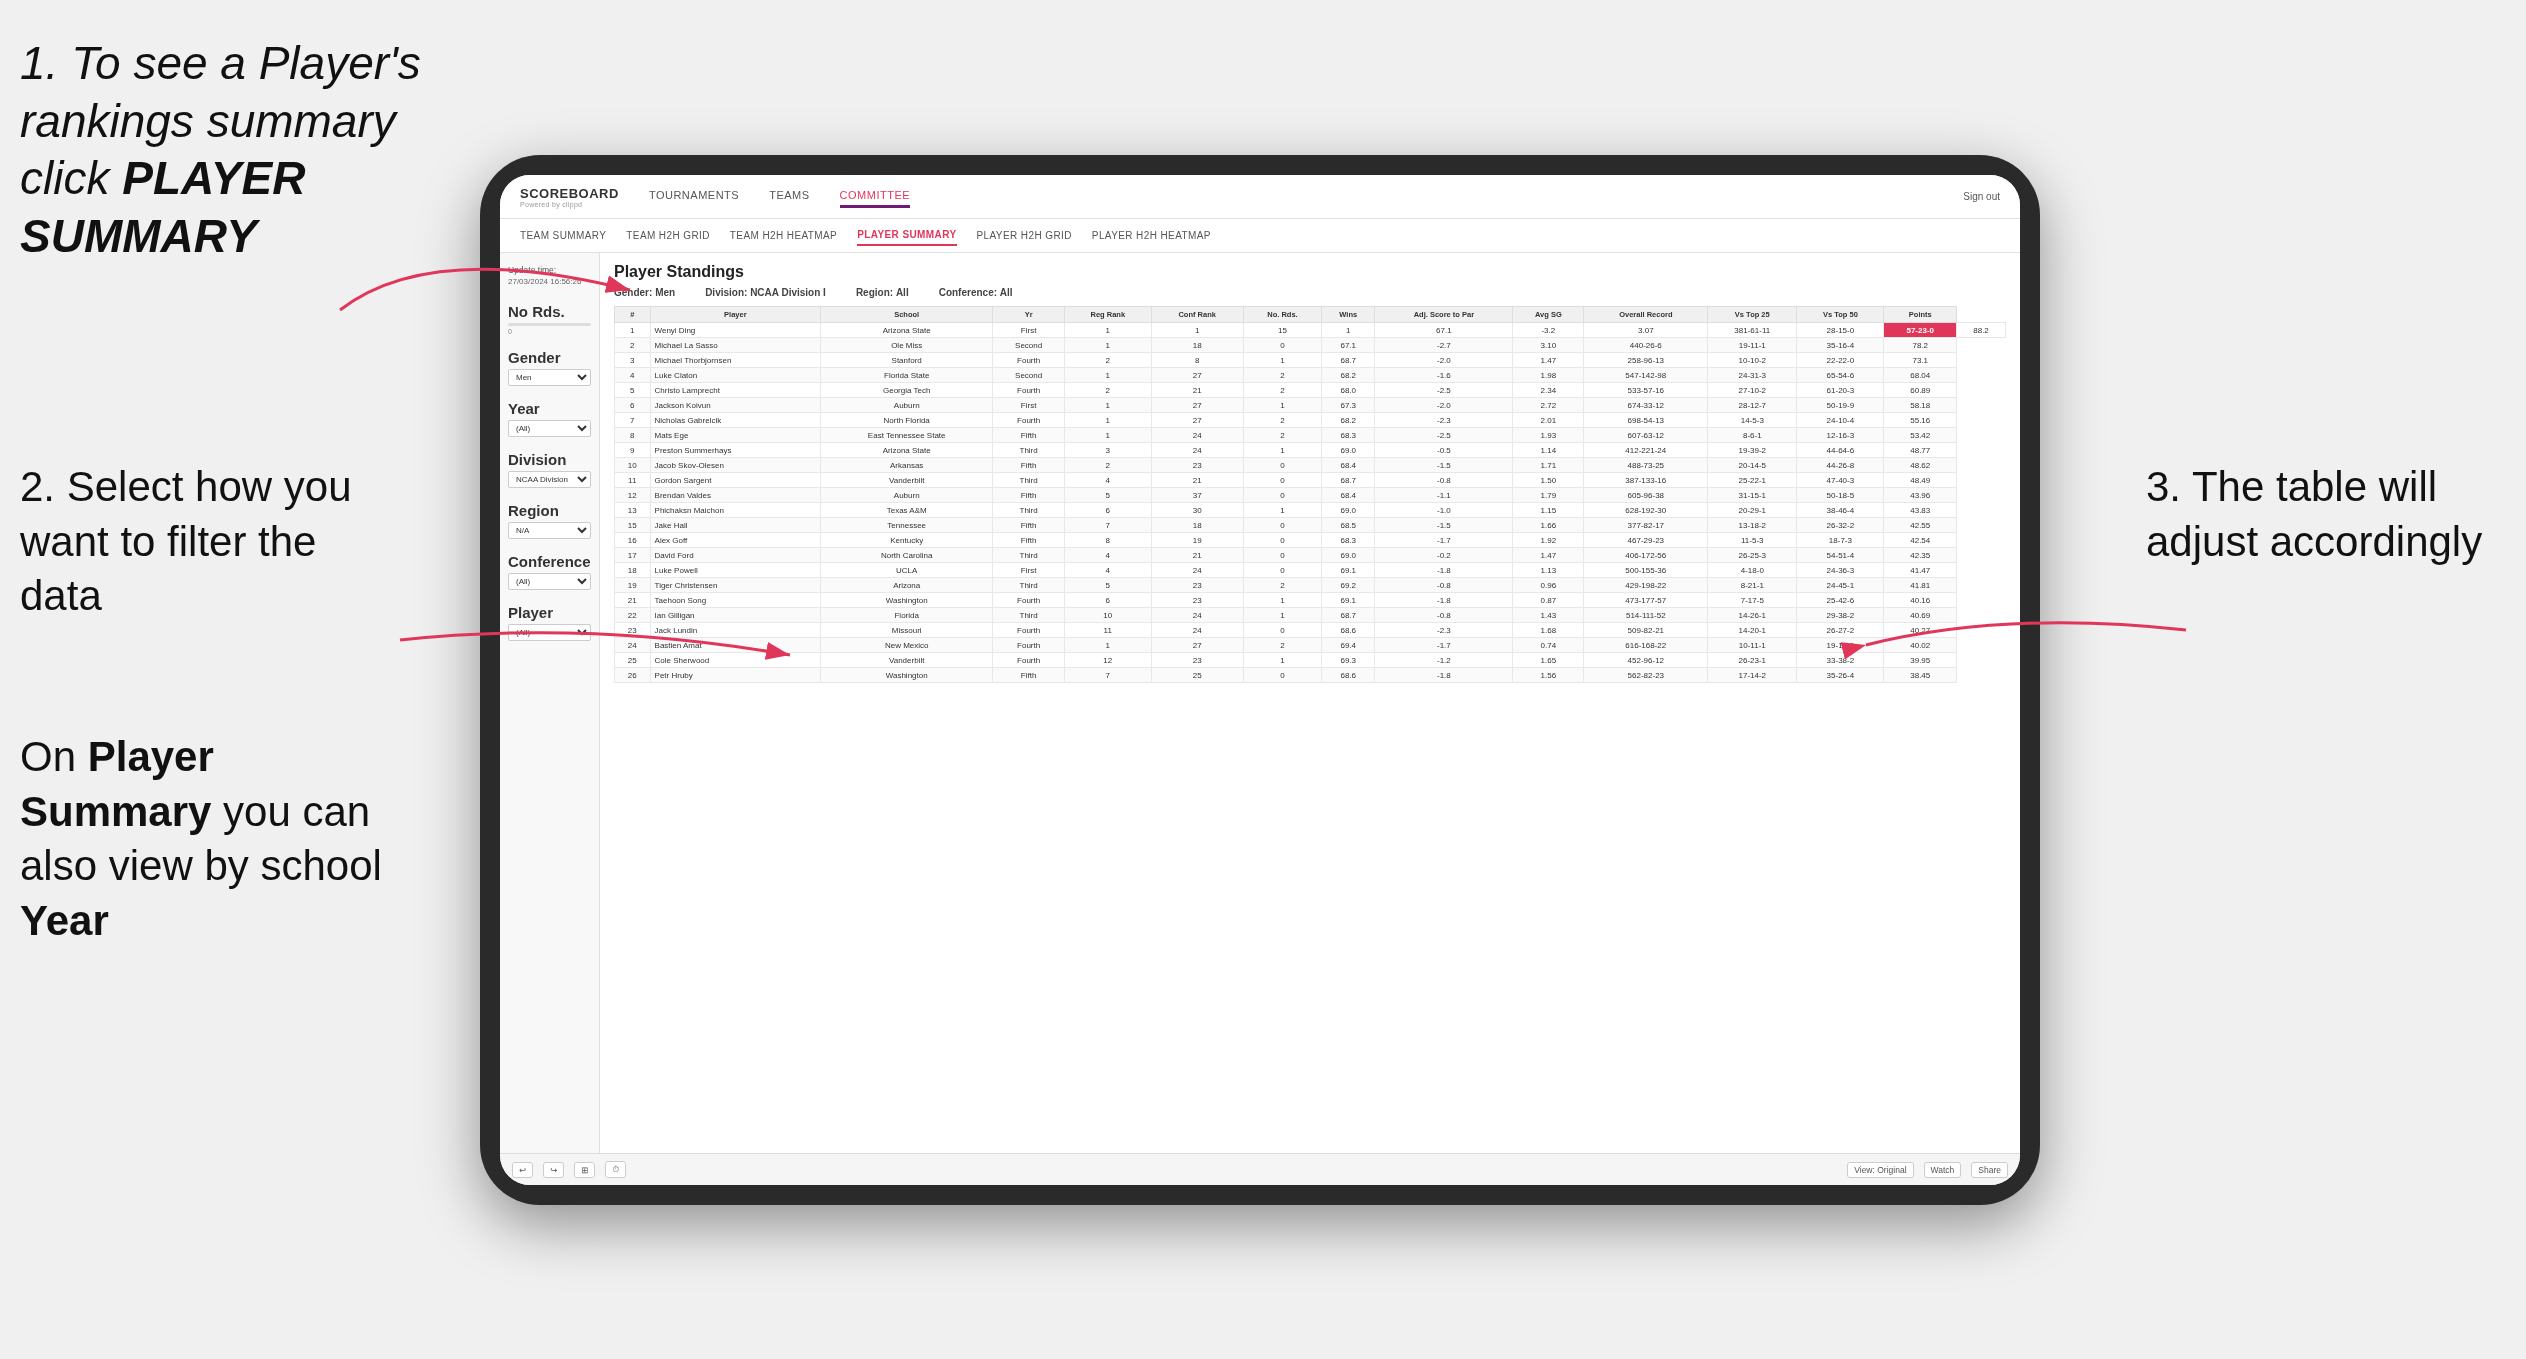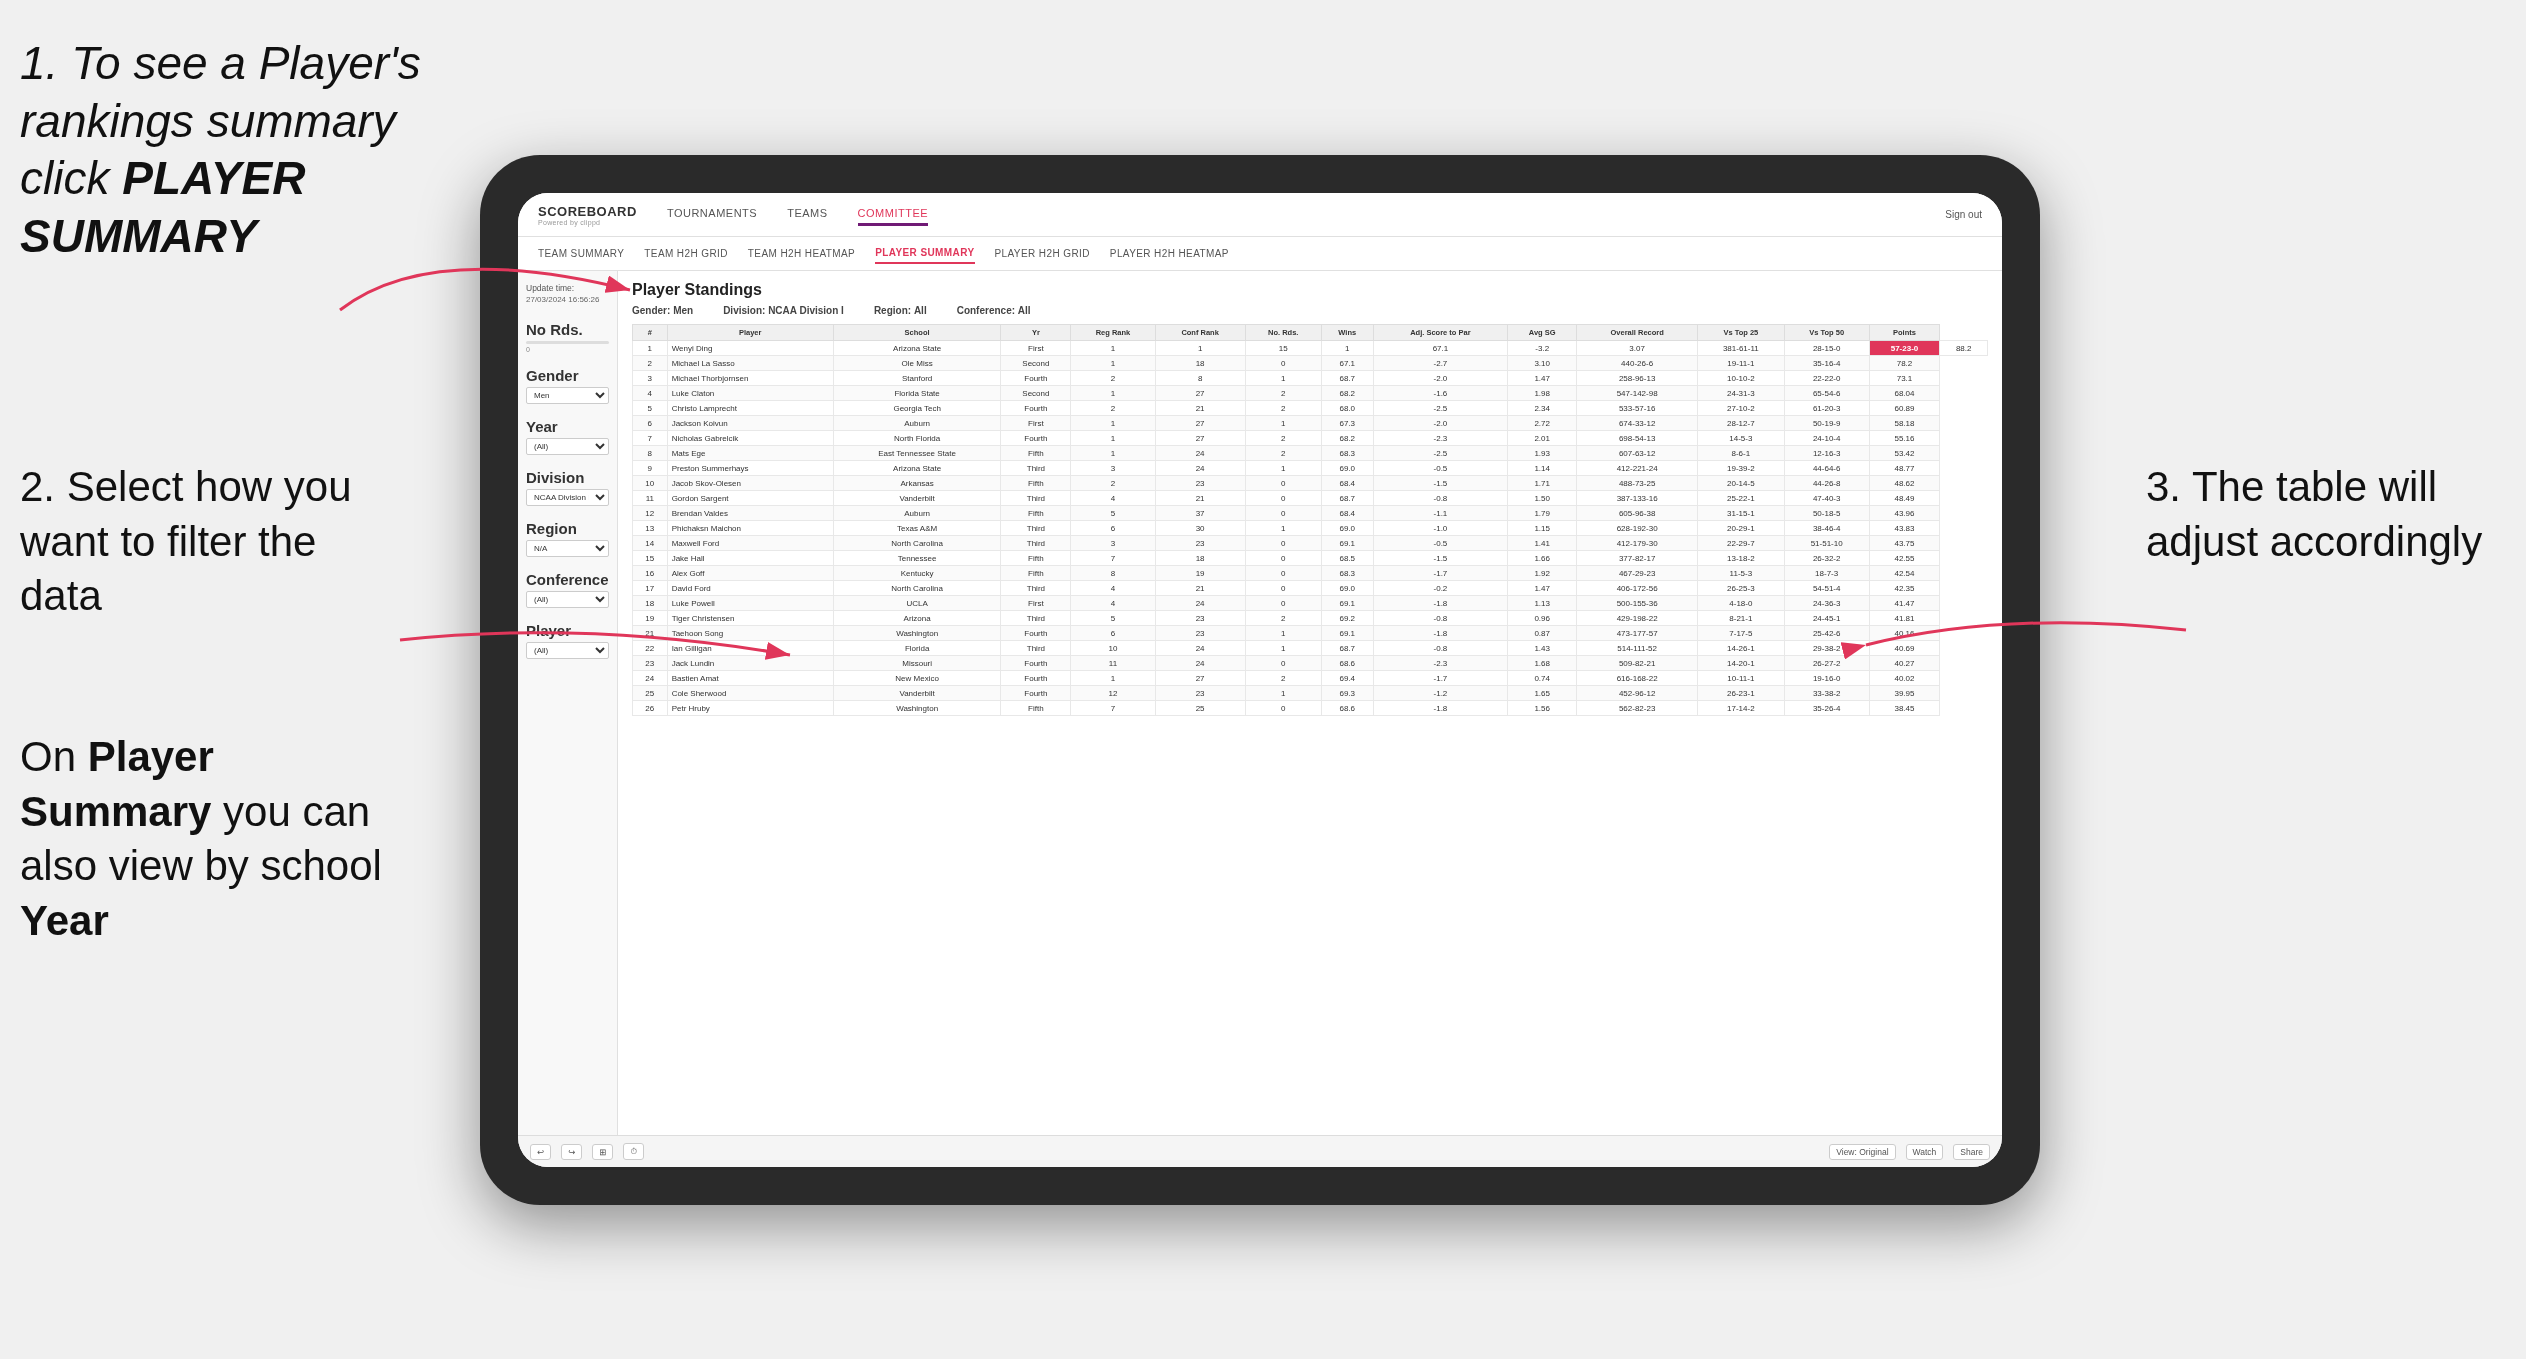--- a/index.html
+++ b/index.html
@@ -58,21 +58,21 @@
 
     
     .tablet {
       position: absolute;
       top: 155px;
       left: 480px;
       width: 1560px;
       height: 1050px;
       background: #2a2a2a;
       border-radius: 60px;
-      padding: 38px;
+      padding: 20px;
       box-shadow: 0 20px 60px rgba(0,0,0,0.4);
     }
 
     .tablet-screen {
       width: 100%;
       height: 100%;
       background: #fff;
       border-radius: 30px;
       overflow: hidden;
       display: flex;
@@ -657,36 +657,20 @@
                 <td>1</td>
                 <td>69.0</td>
                 <td>-1.0</td>
                 <td>1.15</td>
                 <td>628-192-30</td>
                 <td>20-29-1</td>
                 <td>38-46-4</td>
                 <td>43.83</td>
               </tr>
               <tr>
-                <td>14</td>
-                <td class="name-col">Maxwell Ford</td>
-                <td>North Carolina</td>
-                <td>Third</td>
-                <td>3</td>
-                <td>23</td>
-                <td>0</td>
-                <td>69.1</td>
-                <td>-0.5</td>
-                <td>1.41</td>
-                <td>412-179-30</td>
-                <td>22-29-7</td>
-                <td>51-51-10</td>
-                <td>43.75</td>
-              </tr>
-              <tr>
                 <td>15</td>
                 <td class="name-col">Jake Hall</td>
                 <td>Tennessee</td>
                 <td>Fifth</td>
                 <td>7</td>
                 <td>18</td>
                 <td>0</td>
                 <td>68.5</td>
                 <td>-1.5</td>
                 <td>1.66</td>

